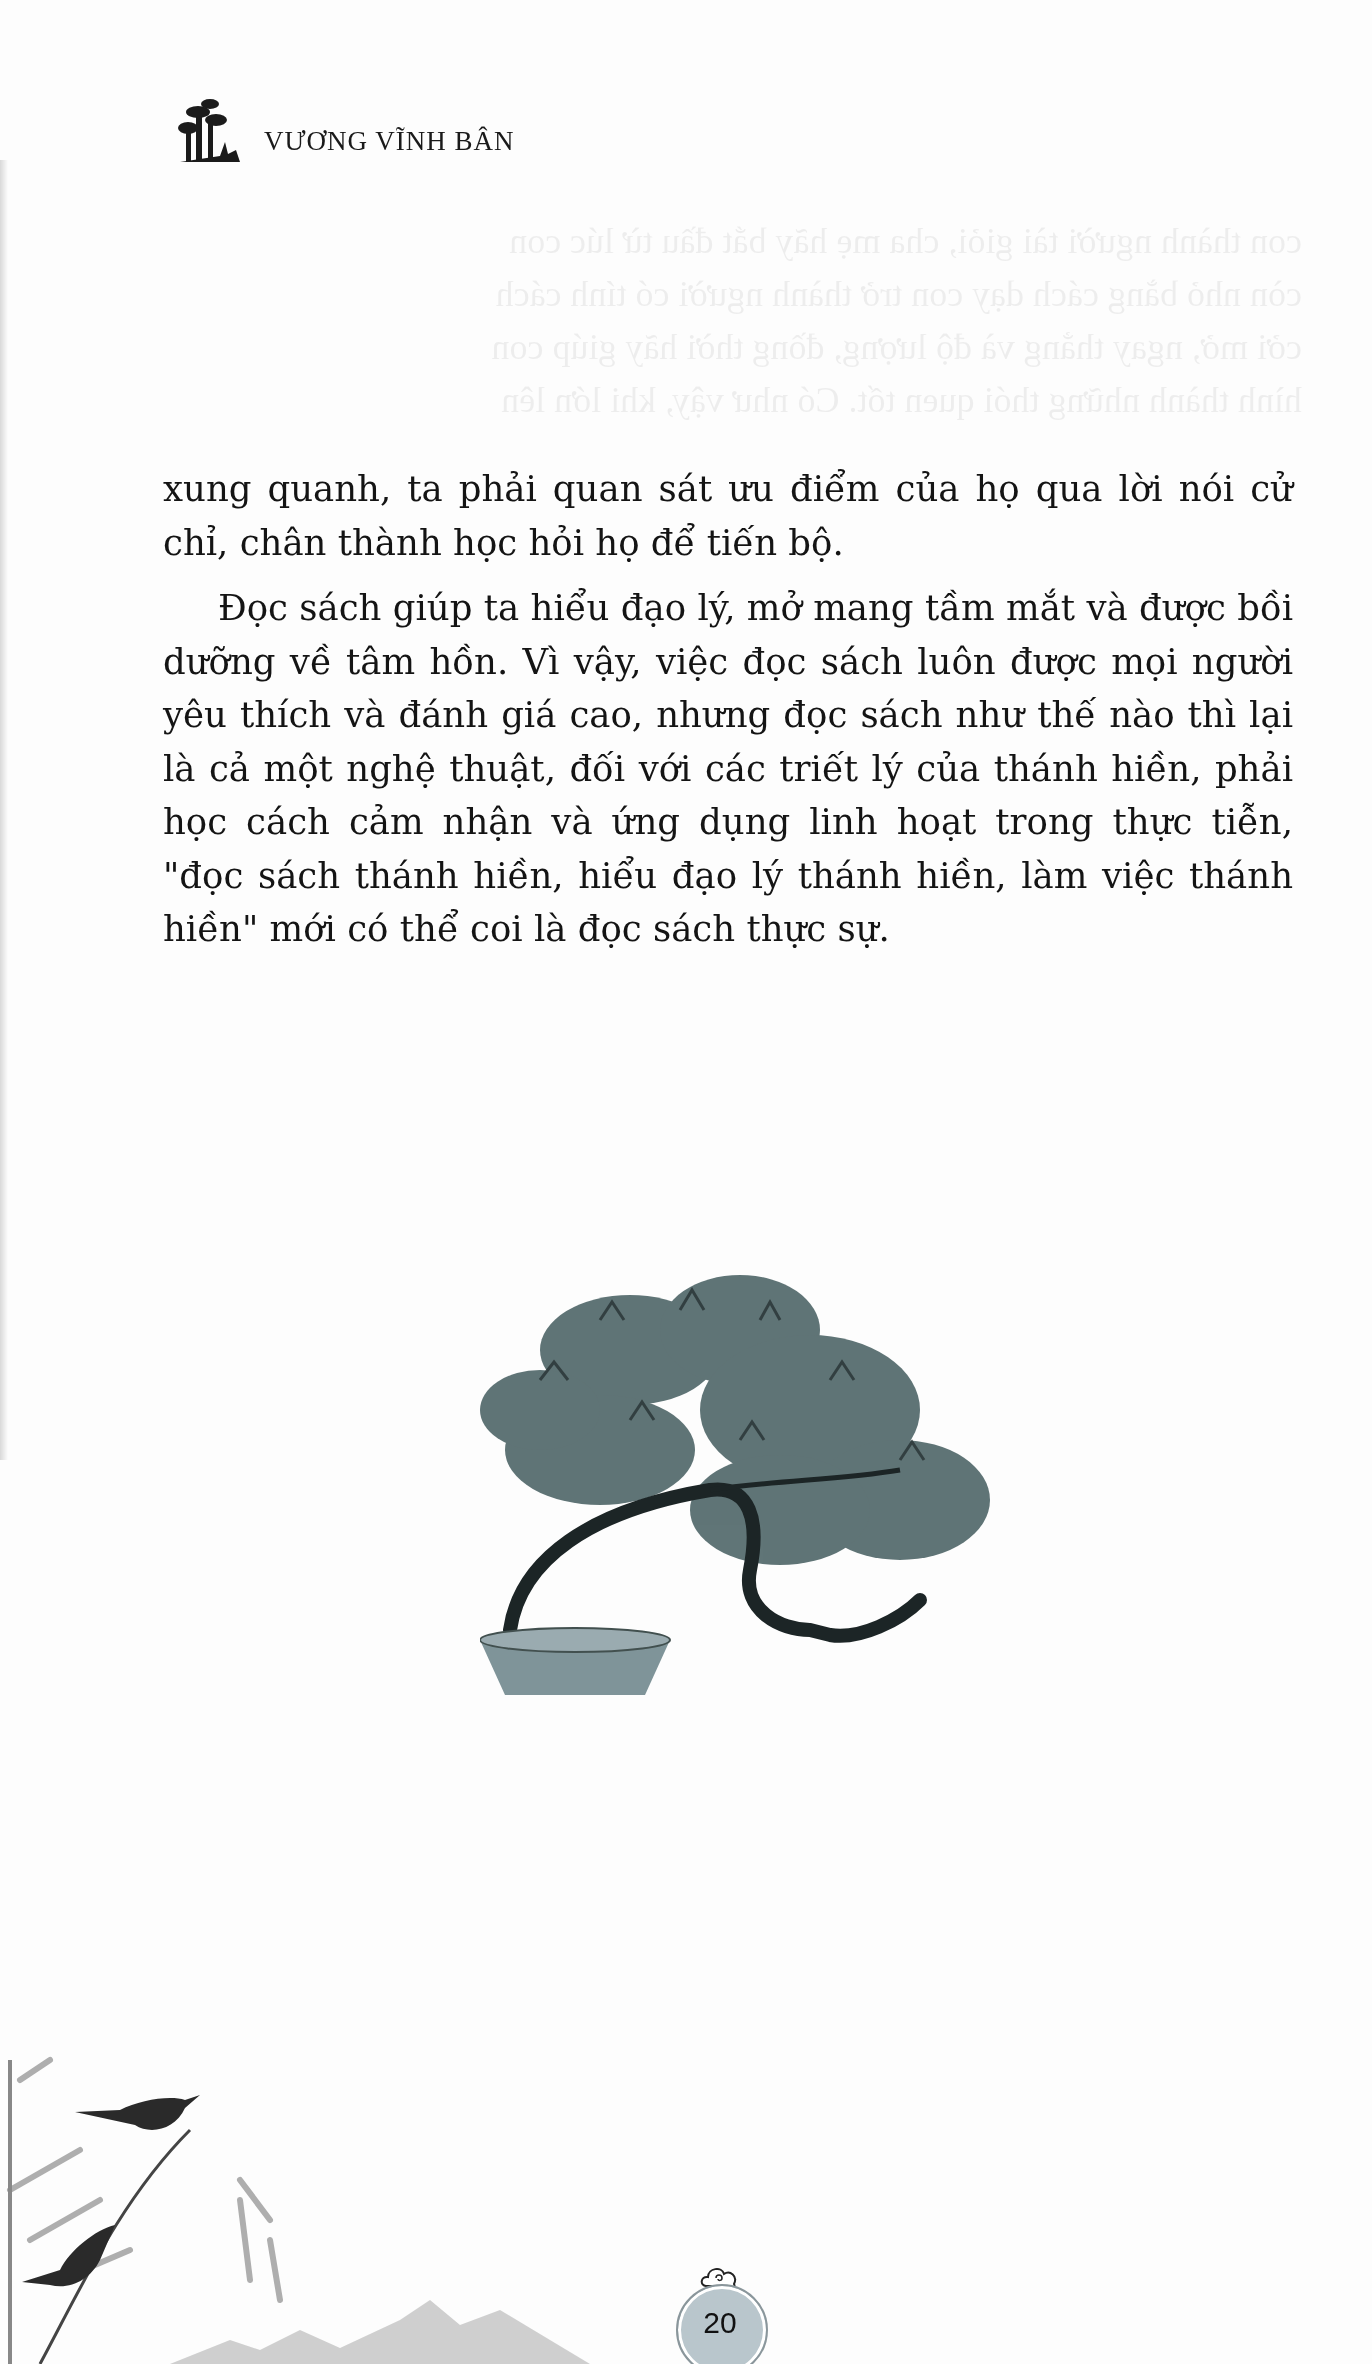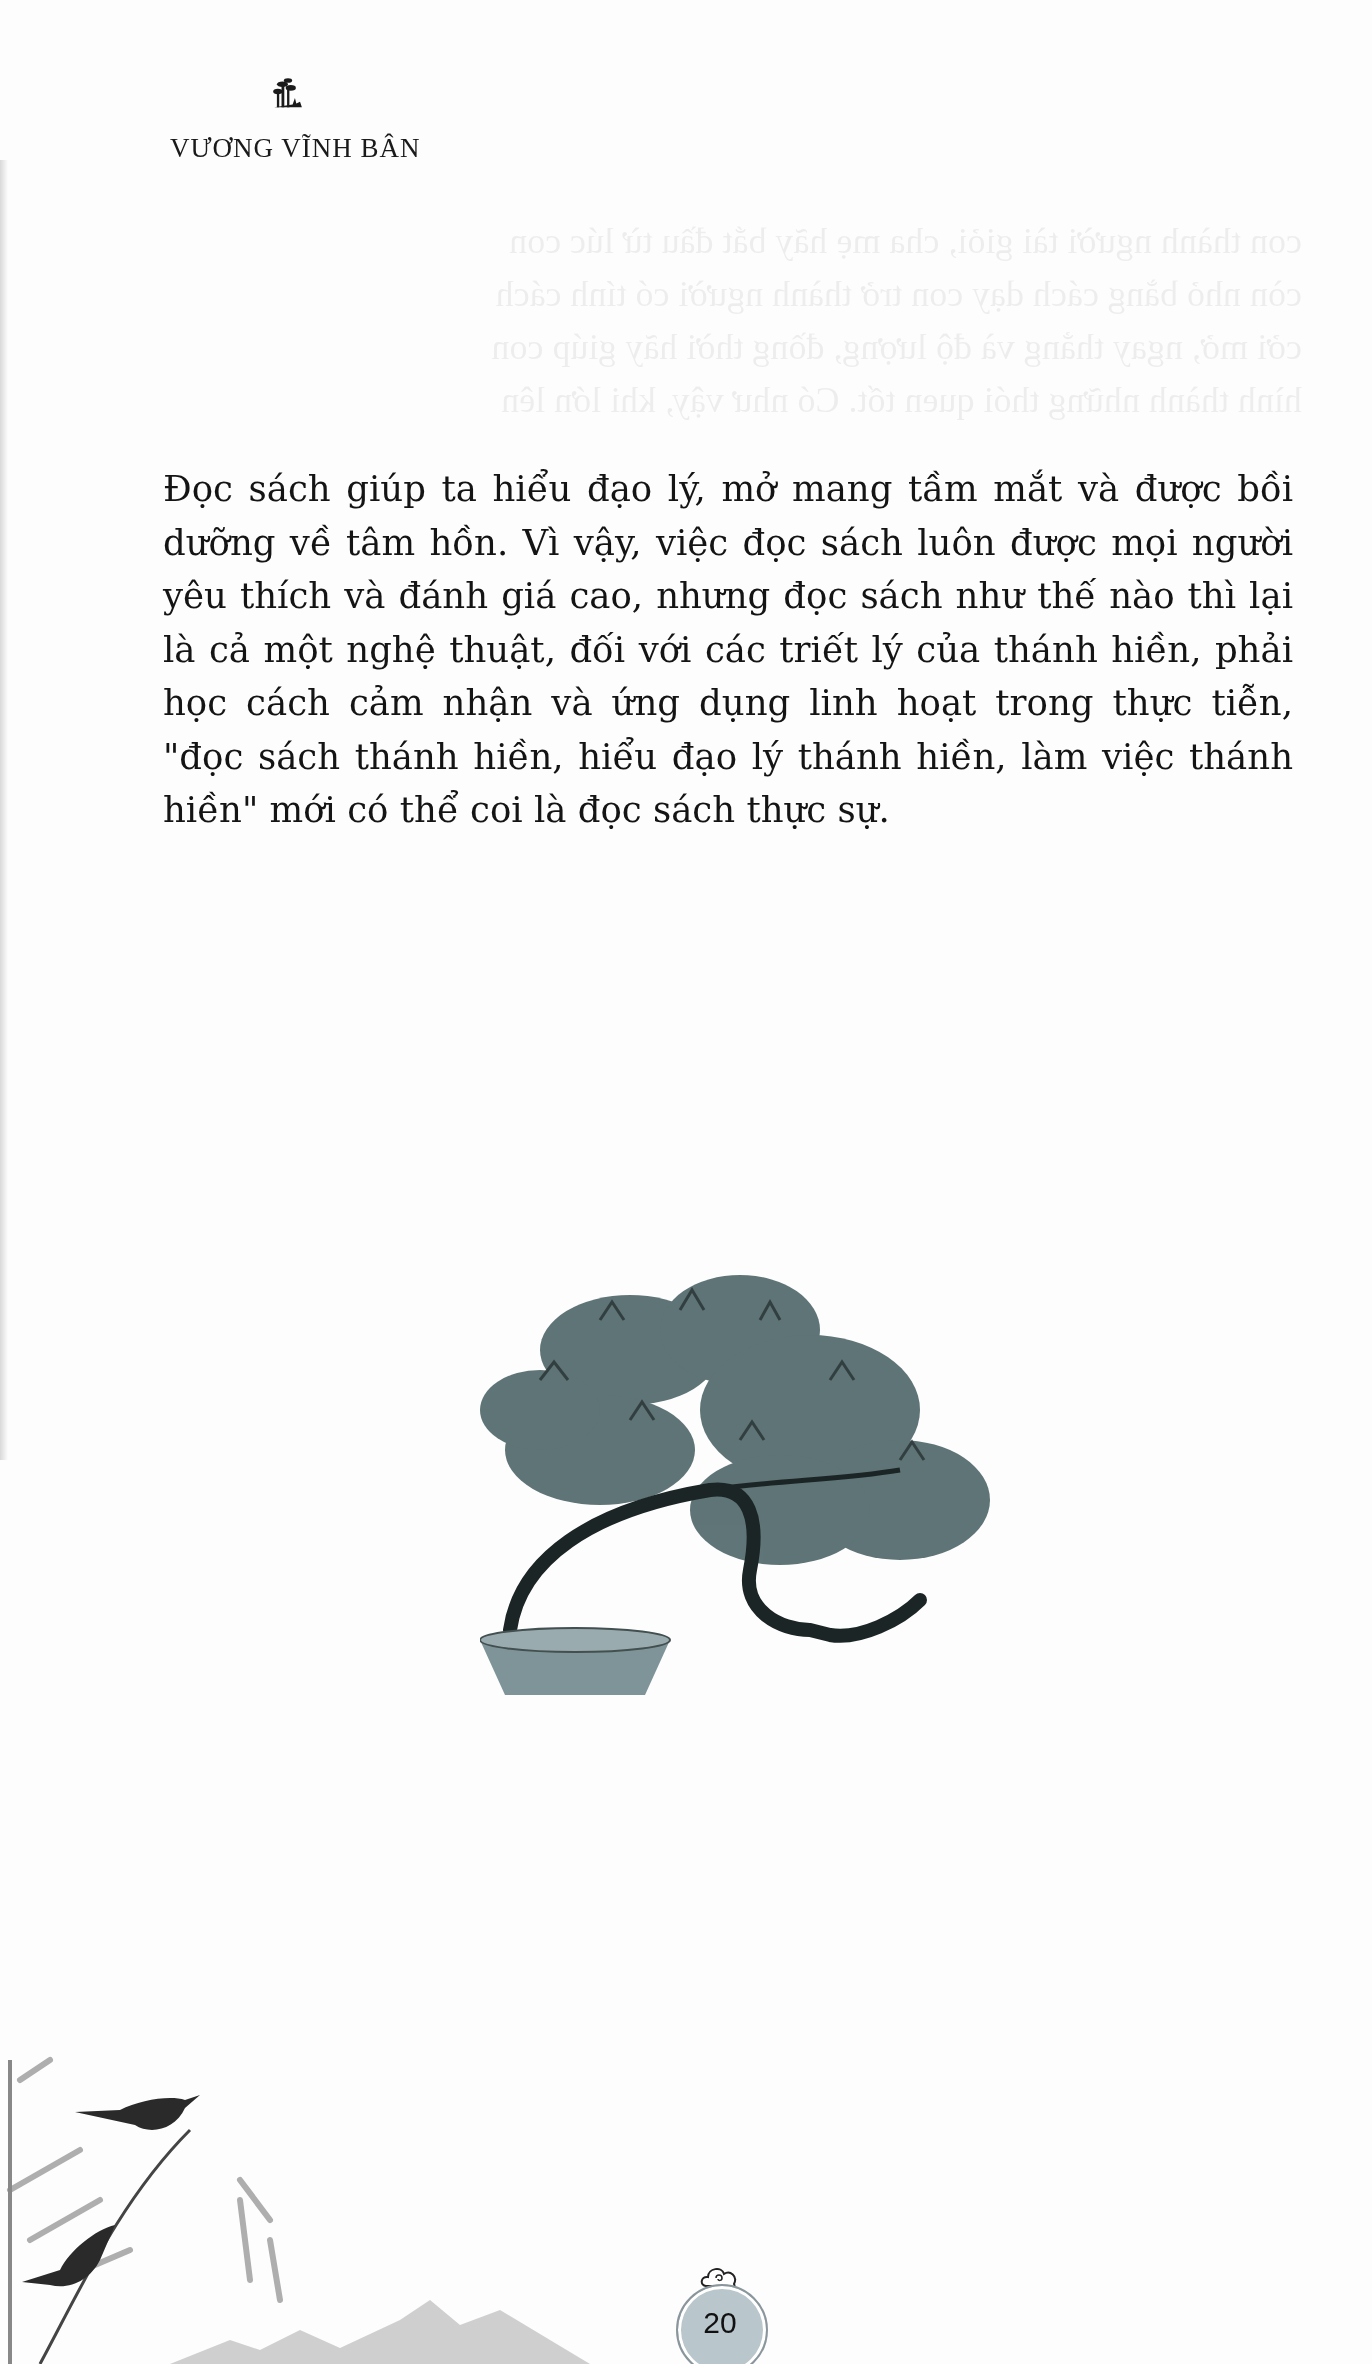--- a/index.html
+++ b/index.html
@@ -7,21 +7,21 @@
     width: 1372px; height: 2364px; position: relative; overflow: hidden;
     background: #fdfdfd;
     font-family: "DejaVu Serif", "Liberation Serif", serif;
     color: #111;
   }
   .spine-shadow {
     position: absolute; left: 0; top: 160px; width: 8px; height: 1300px;
     background: linear-gradient(to right, #d9d9d9, rgba(255,255,255,0));
   }
   
-  .header { position: absolute; left: 170px; top: 74px; height: 90px; display: flex; align-items: center; flex-direction: column; }
+  .header { position: absolute; left: 170px; top: 85px; height: 90px; display: flex; align-items: center; }
   .header .logo { width: 80px; height: 80px; margin-right: 14px; }
   .header .author {
     font-family: "Liberation Serif", serif; font-size: 27px; letter-spacing: 1px; color: #1a1a1a; margin-top: 22px;
   }
   
   .bleed {
     position: absolute; left: 180px; right: 70px; color: #000; opacity: 0.06;
     font-family: "Liberation Serif", serif; font-size: 36px; line-height: 53px;
     transform: scaleX(-1); white-space: pre-wrap; pointer-events: none;
   }
@@ -71,20 +71,21 @@
       <rect x="26" y="22" width="6" height="50"></rect>
       <rect x="38" y="28" width="5" height="44"></rect>
       <rect x="16" y="42" width="5" height="30"></rect>
       <path d="M10 72 L70 72 L66 60 L58 64 L55 52 L50 66 Z"></path>
     </g>
   </svg>
   <span class="author">VƯƠNG VĨNH BÂN</span>
 </header>
 
 <main class="body-text">
+  <p>xung quanh, ta phải quan sát ưu điểm của họ qua lời nói cử chỉ, chân thành học hỏi họ để tiến bộ.</p>
   <p>Đọc sách giúp ta hiểu đạo lý, mở mang tầm mắt và được bồi dưỡng về tâm hồn. Vì vậy, việc đọc sách luôn được mọi người yêu thích và đánh giá cao, nhưng đọc sách như thế nào thì lại là cả một nghệ thuật, đối với các triết lý của thánh hiền, phải học cách cảm nhận và ứng dụng linh hoạt trong thực tiễn, "đọc sách thánh hiền, hiểu đạo lý thánh hiền, làm việc thánh hiền" mới có thể coi là đọc sách thực sự.</p>
 </main>
 
 <svg class="bonsai" viewBox="0 0 540 440">
   <g fill="#4f6668" opacity="0.9">
     <ellipse cx="150" cy="90" rx="90" ry="55"></ellipse>
     <ellipse cx="260" cy="70" rx="80" ry="55"></ellipse>
     <ellipse cx="330" cy="150" rx="110" ry="75"></ellipse>
     <ellipse cx="120" cy="190" rx="95" ry="55"></ellipse>
     <ellipse cx="420" cy="240" rx="90" ry="60"></ellipse>

